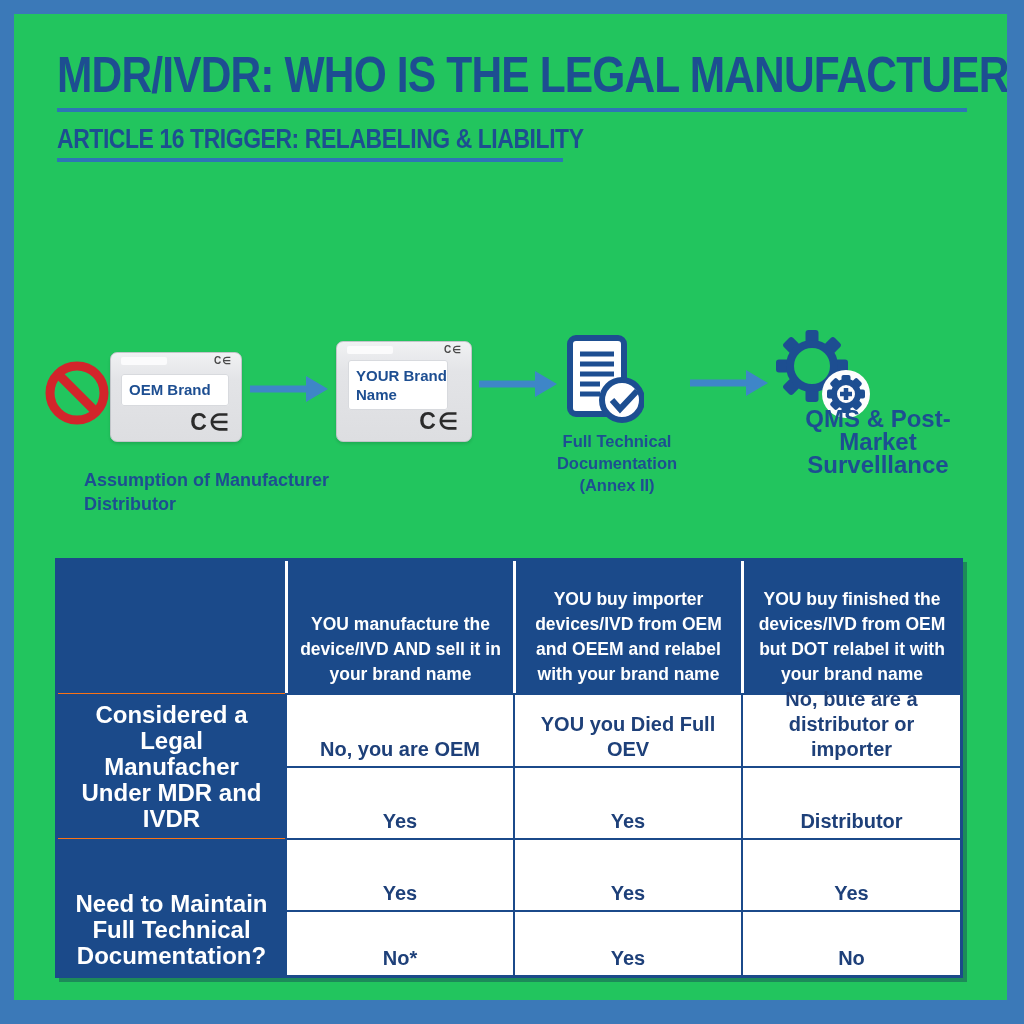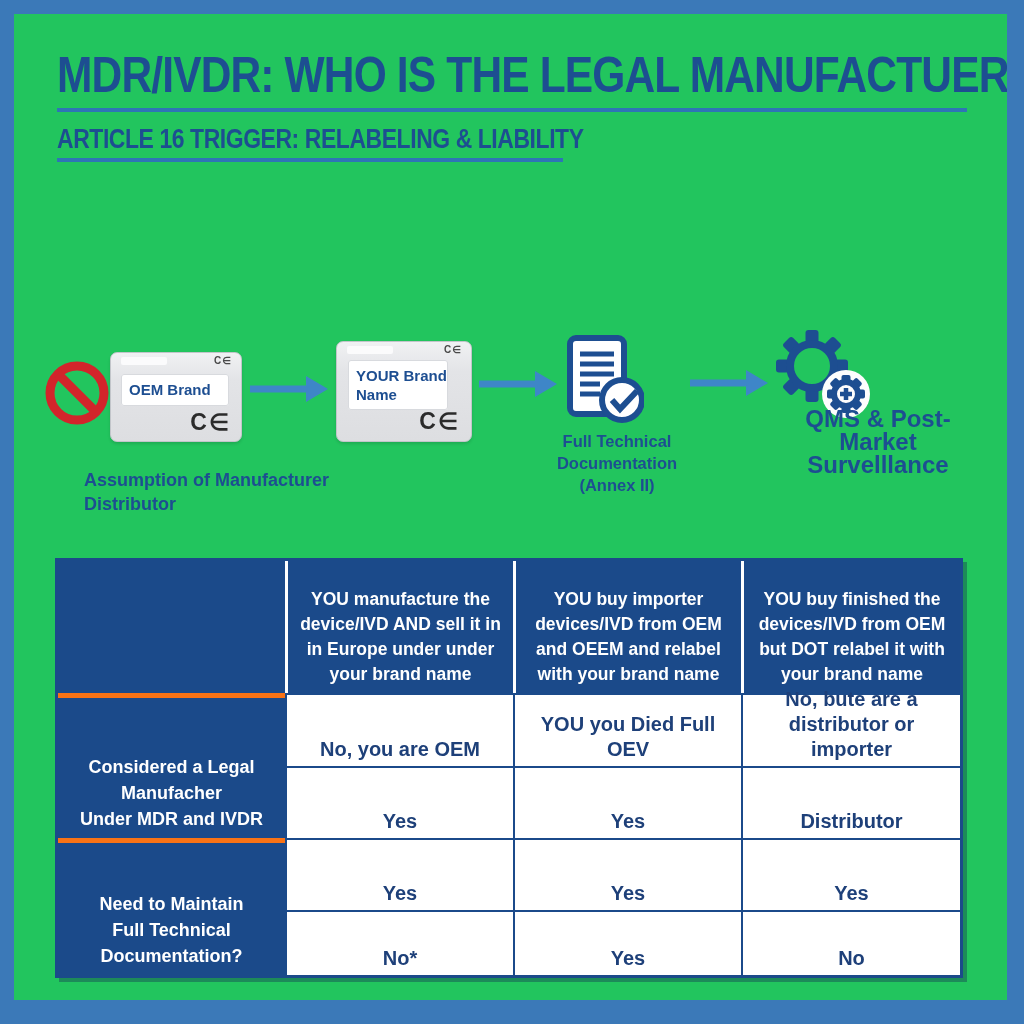--- a/index.html
+++ b/index.html
@@ -47,21 +47,21 @@
     display:grid;grid-template-columns:227px 228px 228px 1fr;
     grid-template-rows:132px 73px 72px 72px 1fr;
     border:3px solid #1b4a8a;box-sizing:border-box;background:#fff;
     box-shadow:4px 4px 0 rgba(21,43,82,.38);
   }
   .cmp-table>div{box-sizing:border-box;display:flex;flex-direction:column;
     align-items:center;justify-content:flex-end;text-align:center;}
   .cell-blue{background:#1b4a8a;color:#fff;font-weight:700;}
   .hdr-cell{font-size:17.5px;line-height:25px;border-left:3px solid #fff;padding:6px 8px;}
   .corner-cell{border:none;}
-  .label-cell{font-size:18px;line-height:26px;border-top:5px solid #f97316;padding:6px 10px;}
+  .label-cell{font-size:24px;line-height:26px;border-top:1px solid #f97316;padding:6px 10px;}
   .label-a{grid-column:1;grid-row:2/4;}
   .label-b{grid-column:1;grid-row:4/6;}
   .data-cell{background:#fff;color:#1e4079;font-weight:700;font-size:20px;
     line-height:25px;border-left:2px solid #1b4a8a;border-top:2px solid #1b4a8a;
     padding:4px 14px;}
 </style>
 </head>
 <body>
 
 <div class="canvas">
@@ -159,21 +159,20 @@
     <div>Distributor</div>
   </div>
 
   <div class="cmp-table">
 
     <div class="cell-blue corner-cell"></div>
 
     <div class="cell-blue hdr-cell">
       <div>YOU manufacture the</div>
       <div>device/IVD AND sell it in</div>
-      <div>in Europe under under</div>
       <div>your brand name</div>
     </div>
     <div class="cell-blue hdr-cell">
       <div>YOU buy importer</div>
       <div>devices/IVD from OEM</div>
       <div>and OEEM and relabel</div>
       <div>with your brand name</div>
     </div>
     <div class="cell-blue hdr-cell">
       <div>YOU buy finished the</div>

